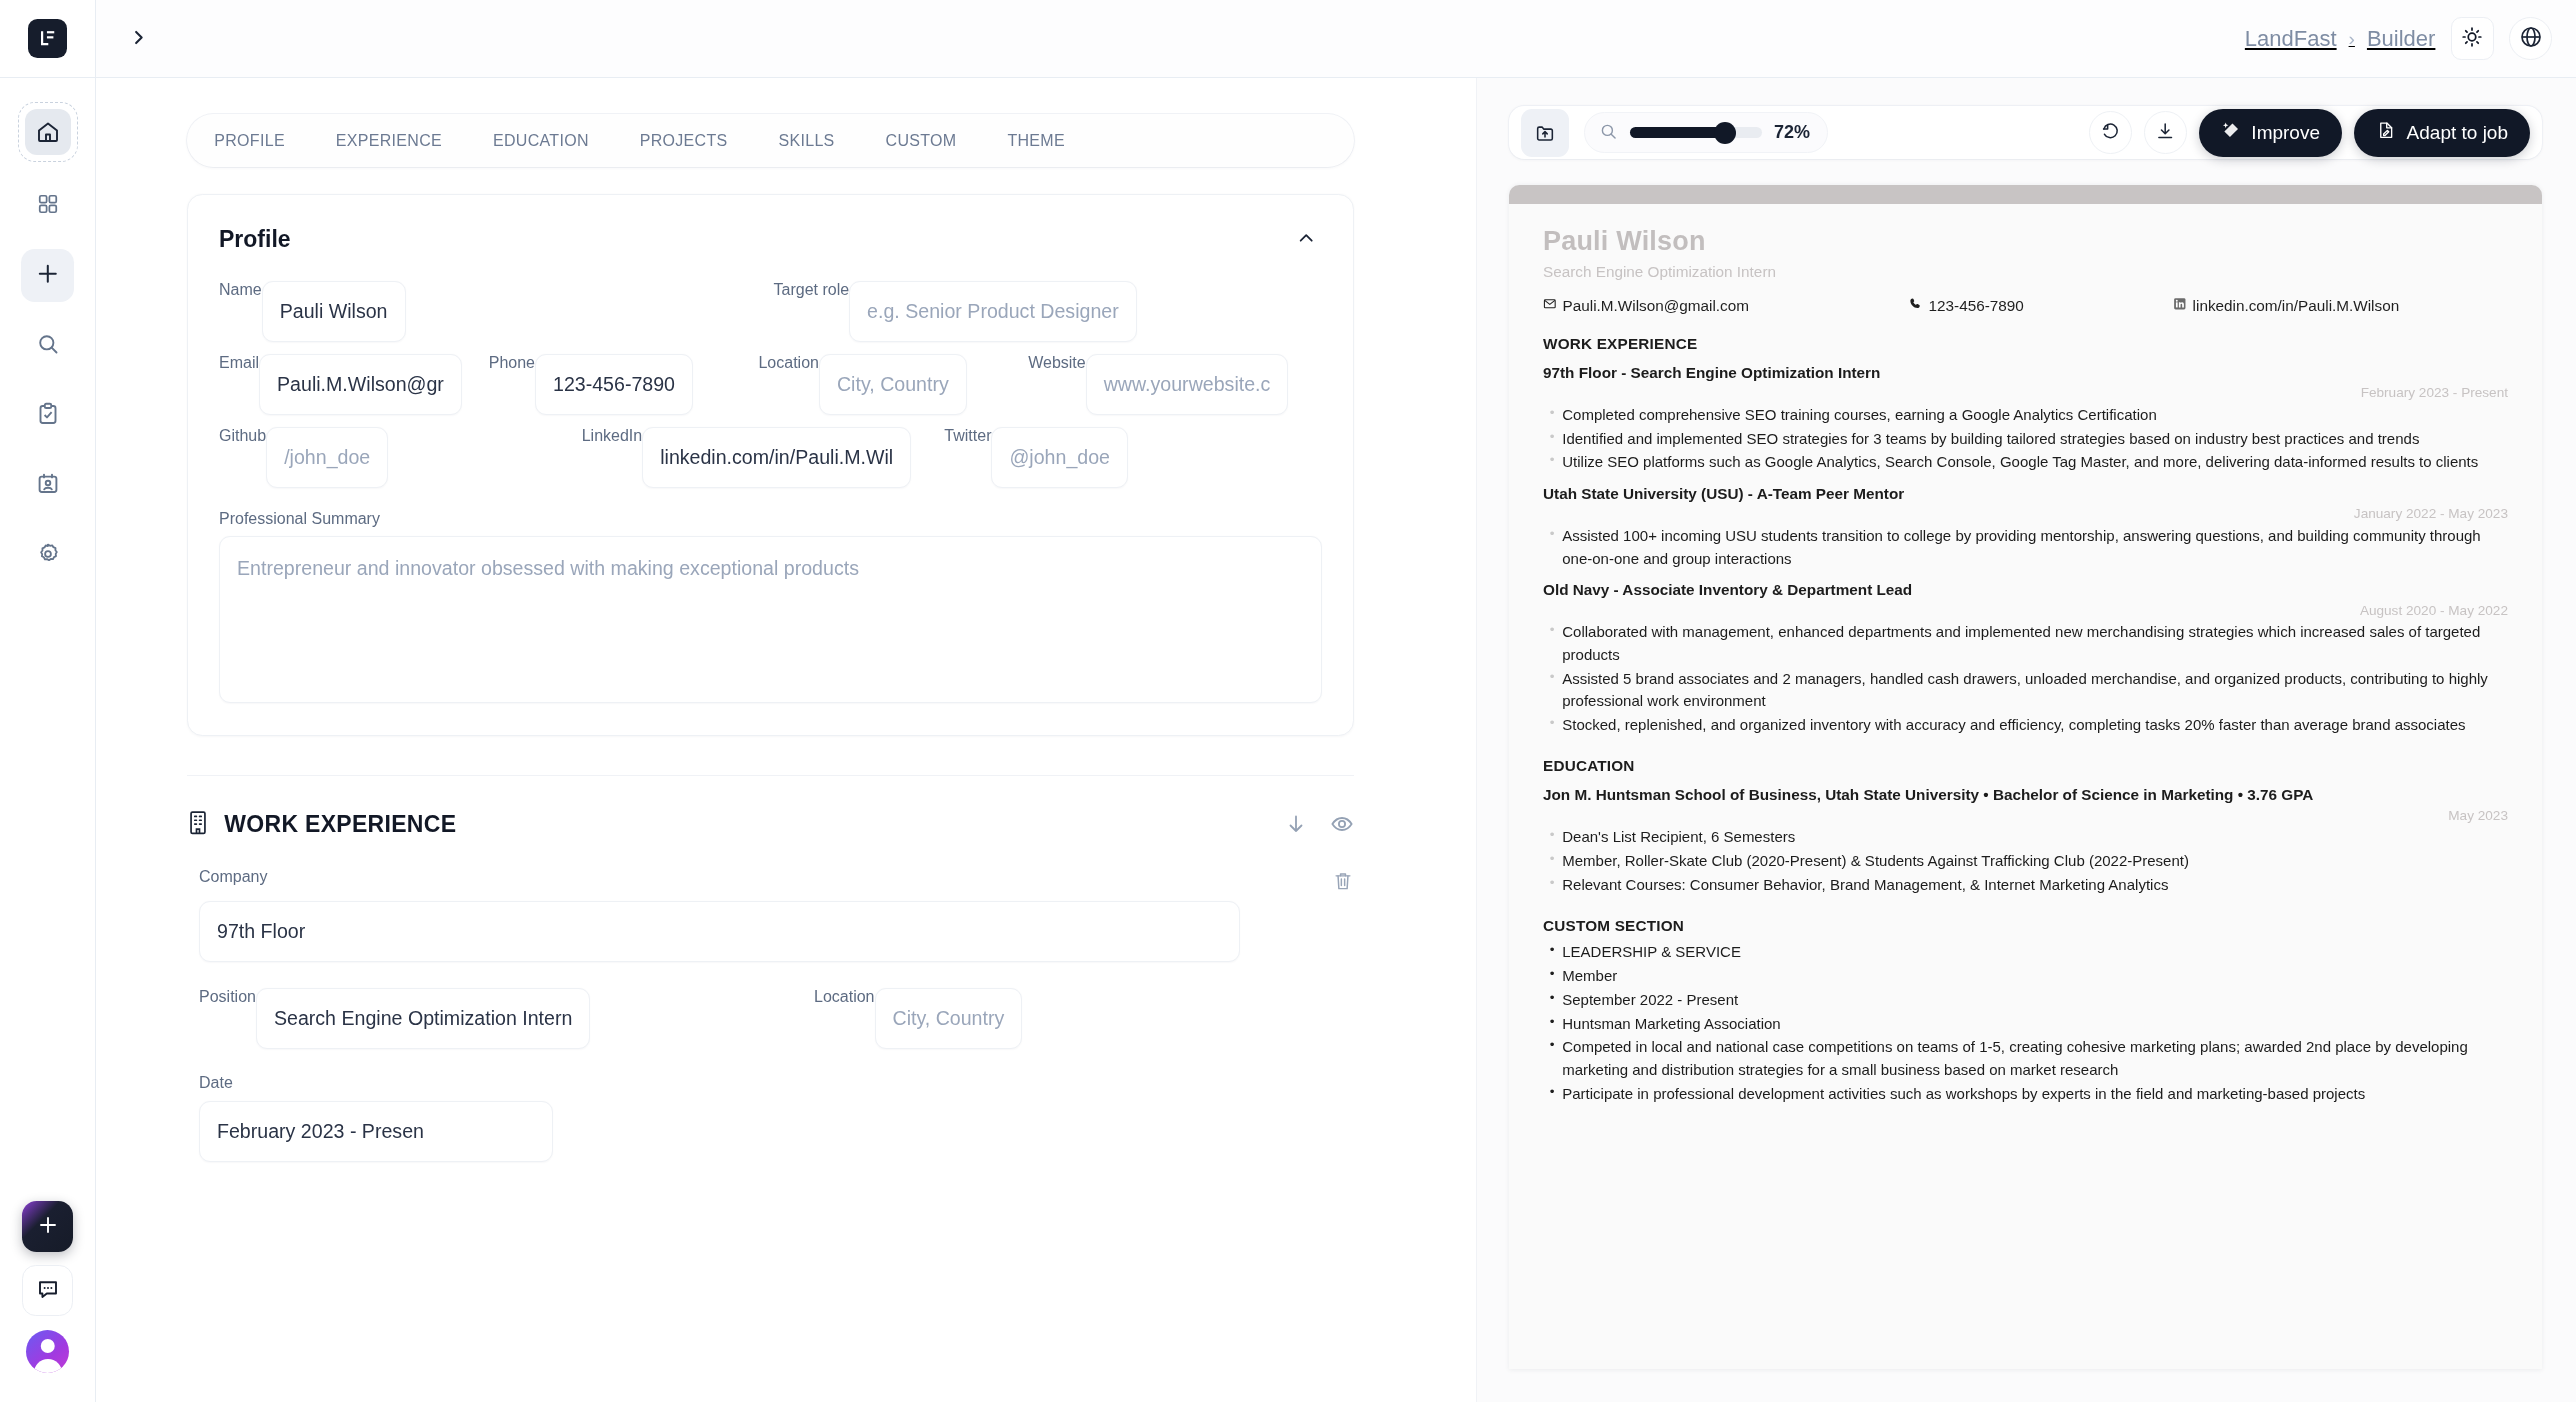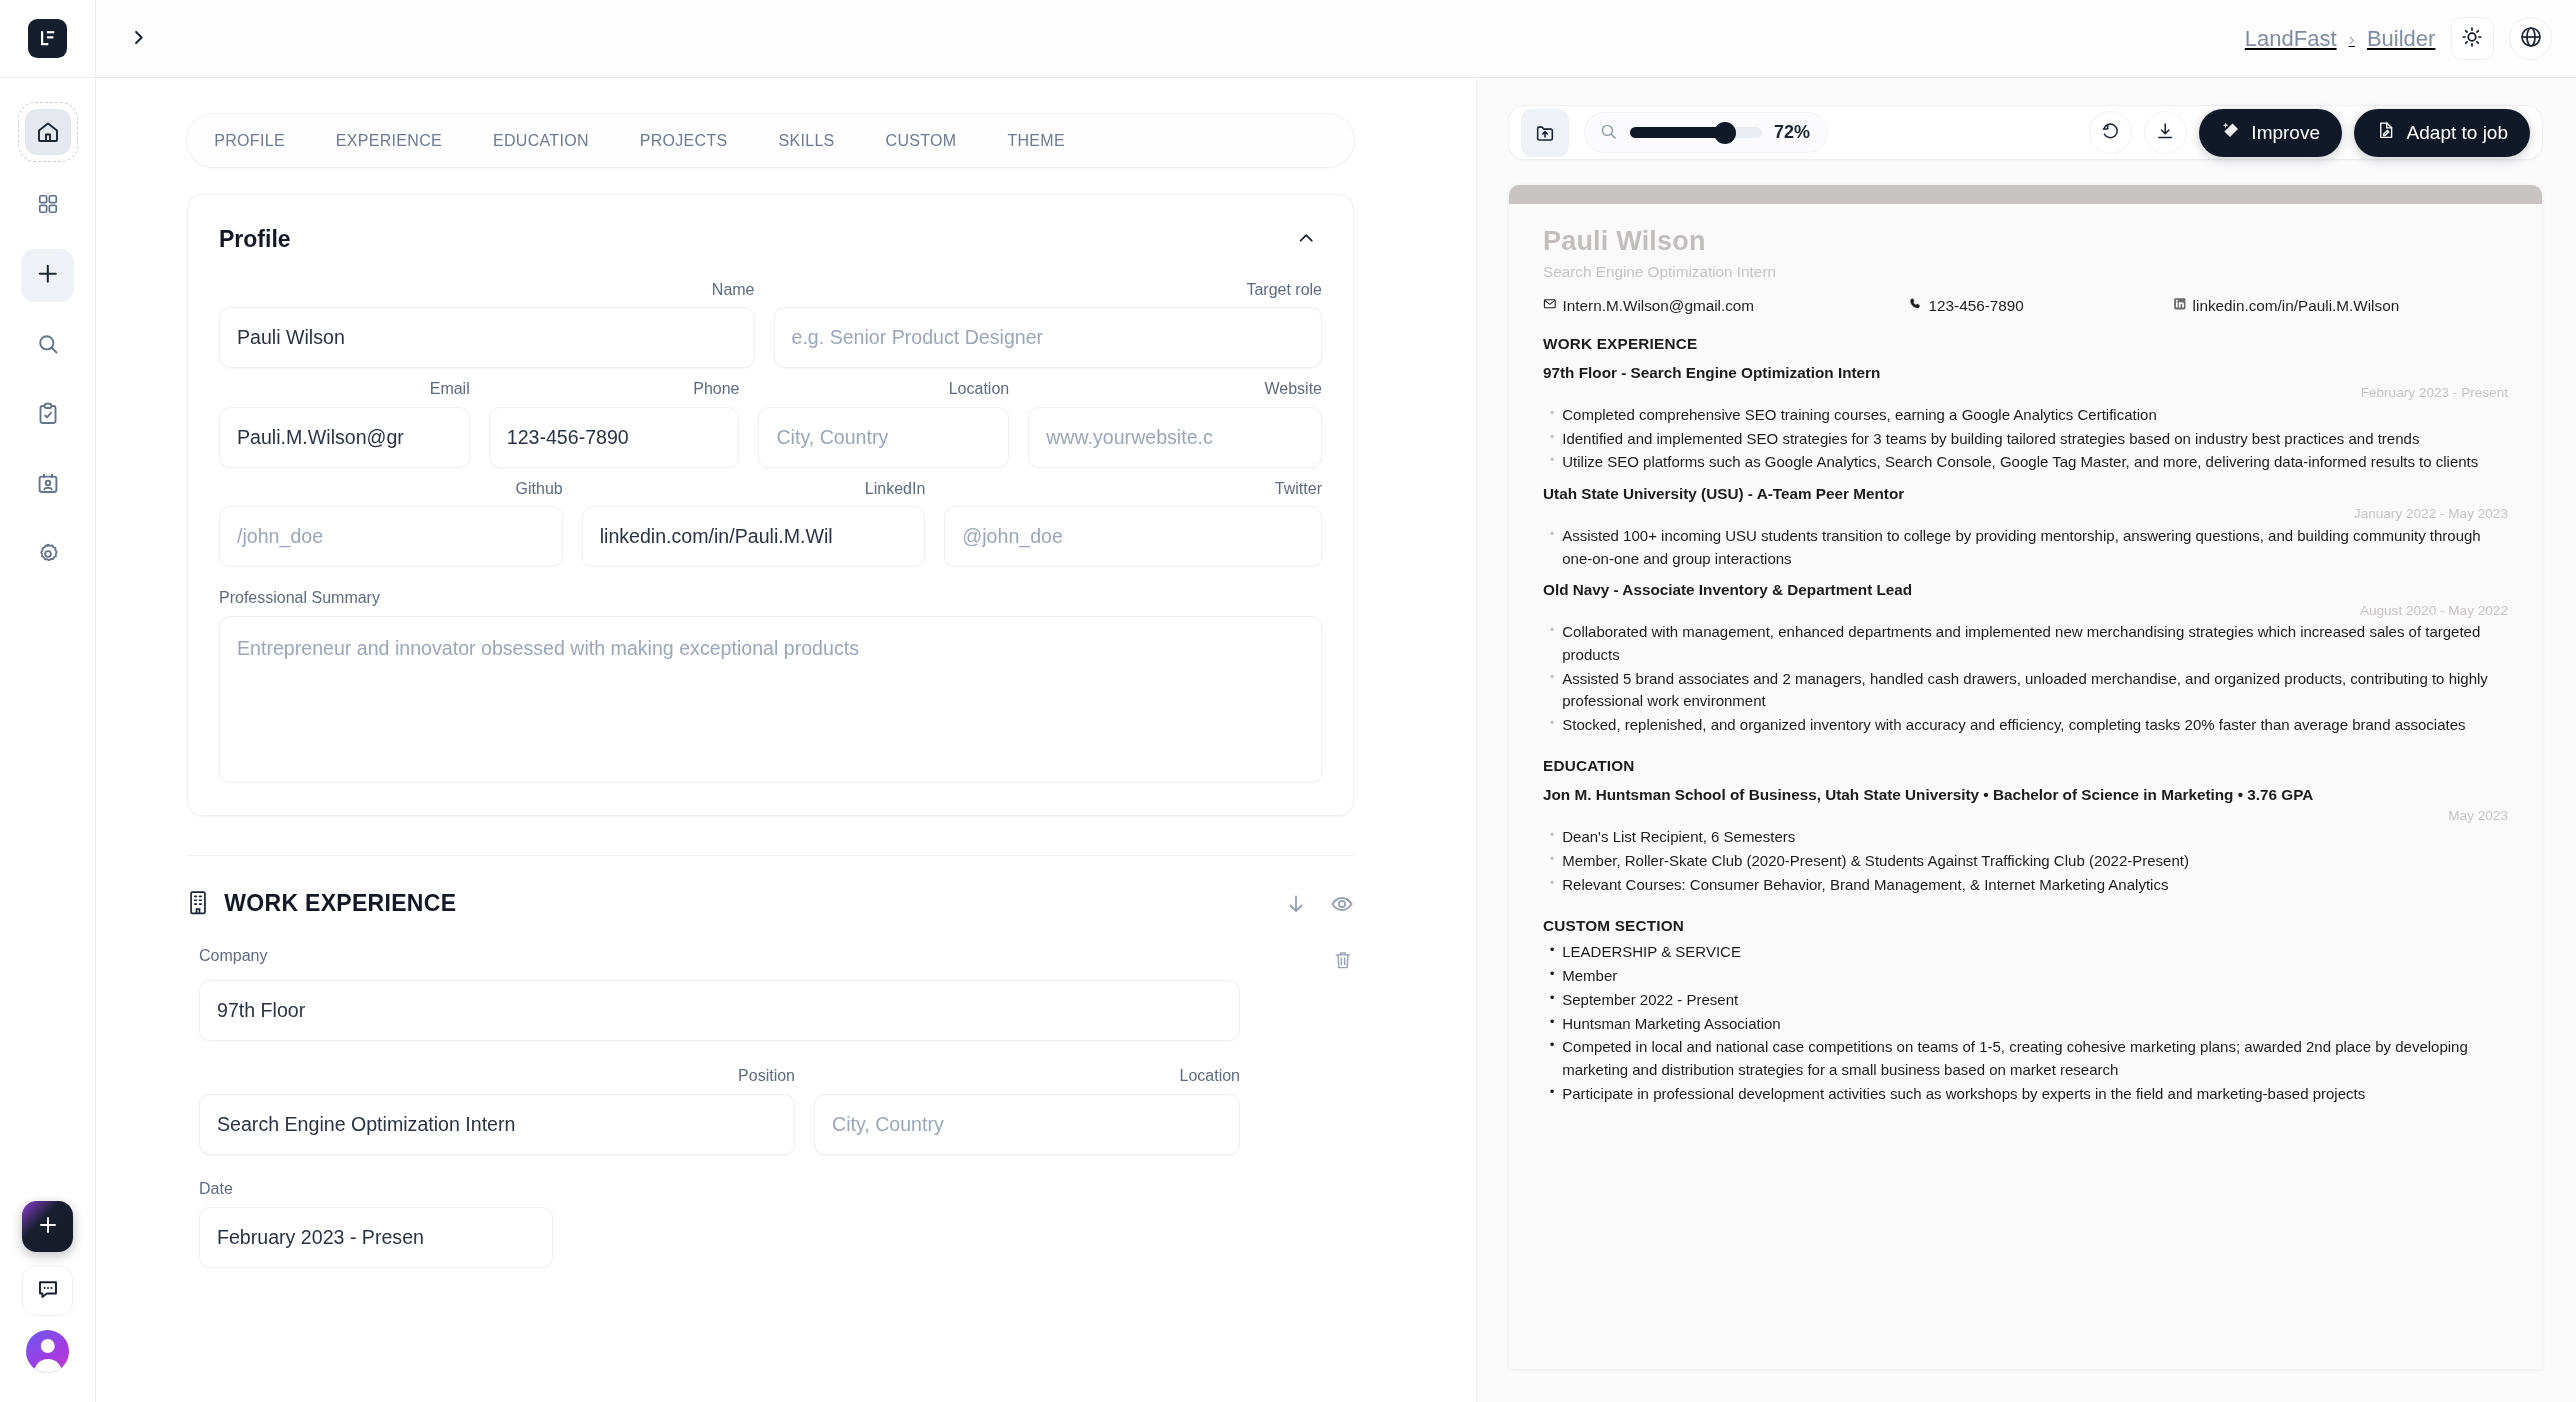--- a/index.html
+++ b/index.html
@@ -116,21 +116,21 @@
     color:#1b2435; cursor:pointer; }
   .field-label { font-size: 16px; color:#5d6b82; margin-bottom: 8.5px; }
   .inp {
     height: 61px; border:0.9px solid #eef1f5; border-radius: 11px; background:#fff;
     display:flex; align-items:center; padding: 0 17px; font-size: 19.6px; color:#2a3346;
     box-shadow: 0 0.9px 1.7px rgba(30,41,59,.03);
     white-space:nowrap; overflow:hidden;
   }
   .inp.ph { color:#9aa6ba; }
   .row { display:flex; gap: 19px; margin-top: 12px; }
-  .col { display:flex; flex-direction:column; min-width:0;text-align:right; }
+  .col { display:flex; flex-direction:row; min-width:0; }
   .ta {
     height: 167px; border:0.9px solid #eef1f5; border-radius: 11px; background:#fff;
     padding: 20.4px 17px; font-size: 19.6px; color:#9aa6ba;
     box-shadow: 0 0.9px 1.7px rgba(30,41,59,.03);
   }
   .section2 { margin-top: 39px; border-top:0.9px solid #f0f2f6; padding-top: 34px; width: 1167px; }
   .sec-head { display:flex; align-items:center; gap: 15.3px; }
   .sec-title { font-size: 23px; font-weight: 700; letter-spacing:0.3px; color:#121826; }
   .sec-actions { margin-left:auto; display:flex; align-items:center; gap: 22px; color:#94a1b4; }
   .sec-ico { cursor:pointer; display:flex; }
@@ -539,21 +539,21 @@
             <div class="r-role">Search Engine Optimization Intern</div>
 
             <div class="r-contacts">
               <span class="r-contact r-c1">
                 <span>
                   <svg width="13.6" height="13.6" viewBox="0 0 24 24" fill="none" stroke="#1f1f1f" stroke-width="1.9" stroke-linejoin="round">
                     <rect x="2.5" y="5" width="19" height="14" rx="1.4"></rect>
                       <path d="M3 6 L12 13 L21 6"></path>
                   </svg>
                 </span>
-                <span>Intern.M.Wilson@gmail.com</span>
+                <span>Pauli.M.Wilson@gmail.com</span>
               </span>
               <span class="r-contact r-c2">
                 <span>
                   <svg width="13.6" height="13.6" viewBox="0 0 24 24" fill="#1f1f1f">
                     <path d="M6.2 2.6 c1 0 1.5 .5 1.9 1.5 l1 2.4 c.3 .8 .1 1.4 -.5 1.9 l-1 .8 c1 2.2 2.6 3.8 4.8 4.8 l.8 -1 c.5 -.6 1.1 -.8 1.9 -.5 l2.4 1 c1 .4 1.5 .9 1.5 1.9 0 2.3 -1.9 4.2 -4.2 4.2 C8.6 19.6 2.4 13.4 2.4 6.8 2.4 4.5 3.9 2.6 6.2 2.6 Z"></path>
                   </svg>
                 </span>
                 <span>123-456-7890</span>
               </span>
               <span class="r-contact">

